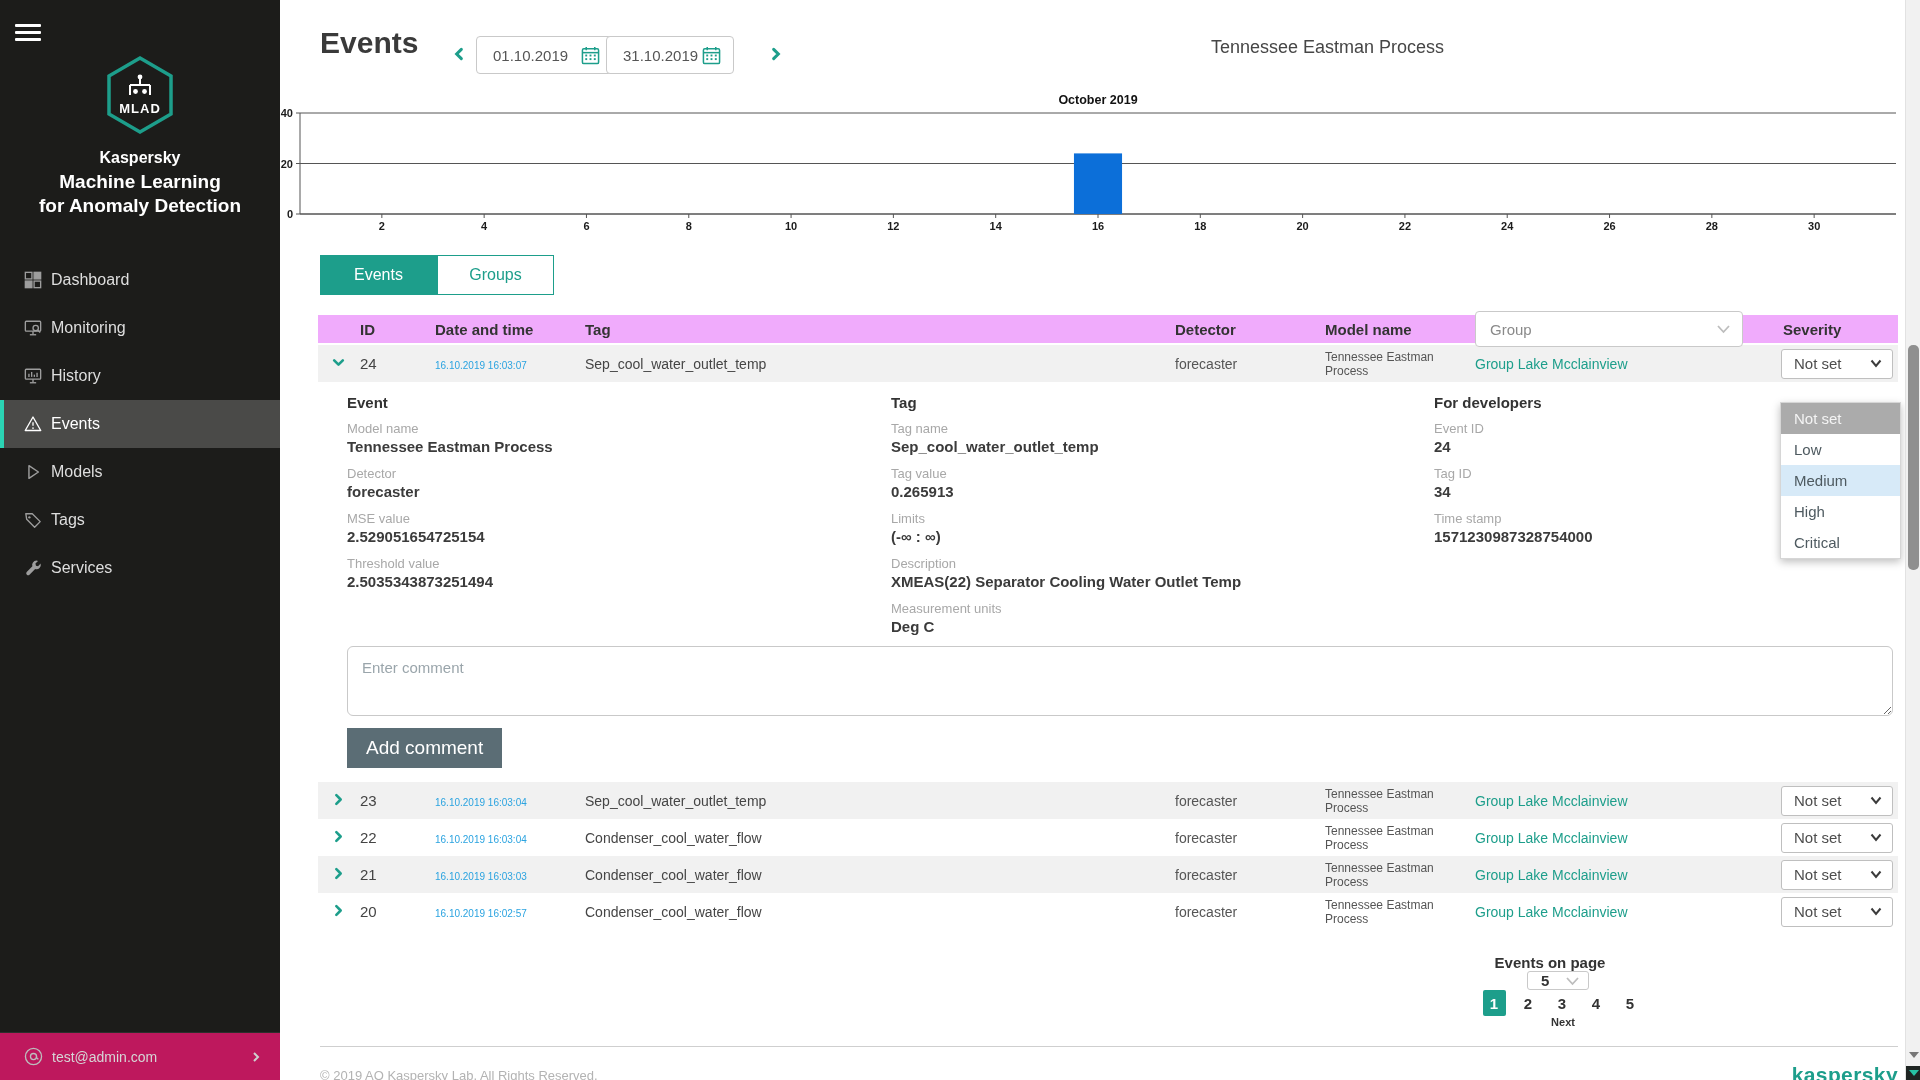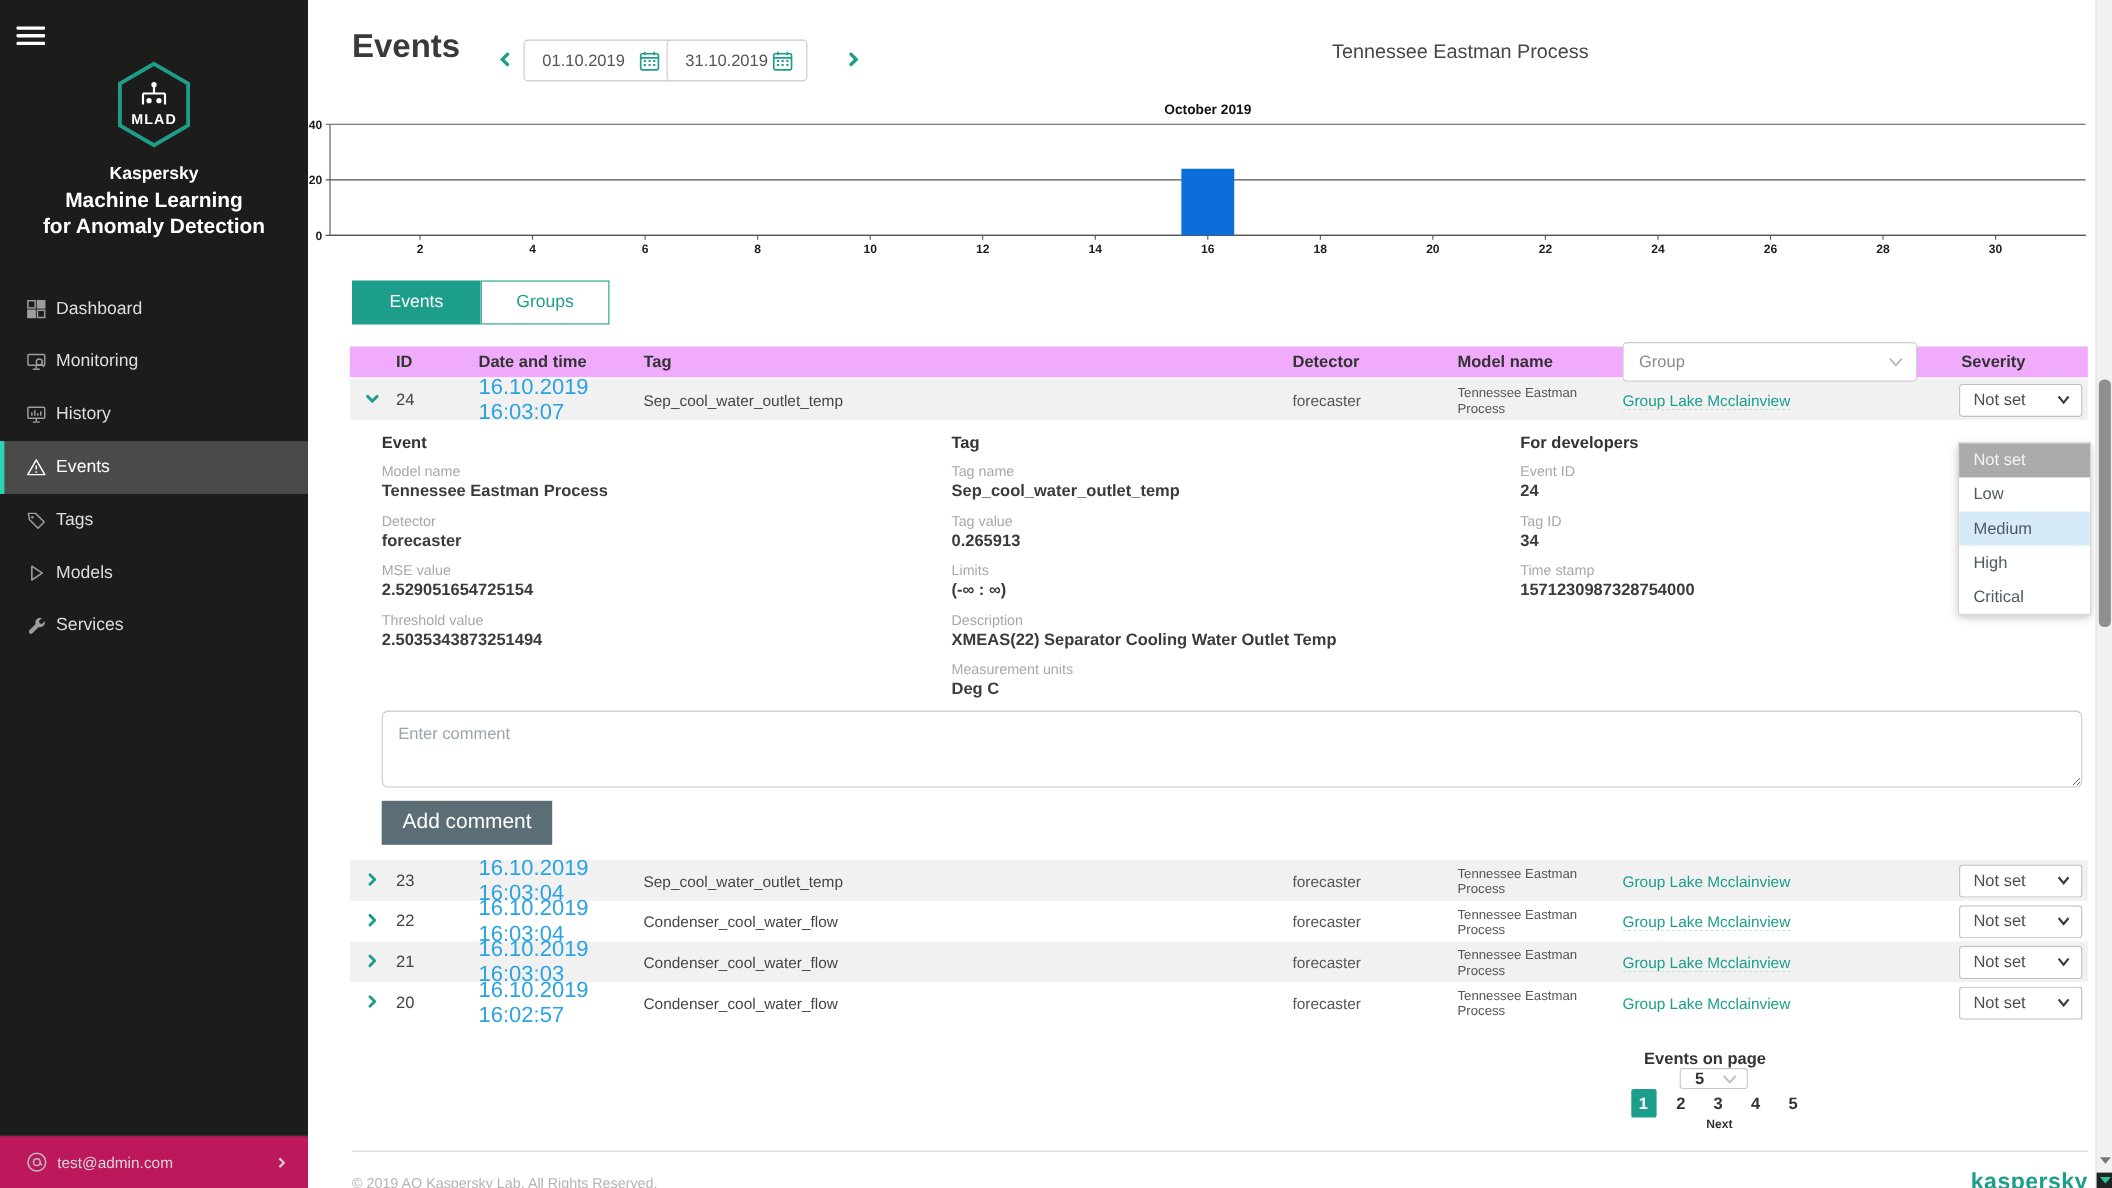--- a/index.html
+++ b/index.html
@@ -60,38 +60,38 @@
   .thead { height:30px; background:#f0abfc; border-bottom:2px solid #fff; font-weight:bold; color:#333; font-size:15px; }
   .trow { height:37px; }
   .trow.gray { background:#f1f1f1; }
   .trow.white { background:#fff; }
   .cell { overflow:hidden; }
   .c-chev { padding-left:14px; }
   .chev { width:13px; height:13px; stroke:#1d9e8b; stroke-width:2.4; fill:none;
     stroke-linecap:round; stroke-linejoin:round; cursor:pointer; }
   .chev.open { transform:rotate(90deg); }
   .c-id { color:#444; font-size:15px; }
-  .datelink { color:#2aa3e0; cursor:pointer; text-decoration:none; font-size:20px; }
+  .datelink { color:#2aa3e0; cursor:pointer; text-decoration:none; font-size:10px; }
   .c-tag { color:#454545; }
   .c-det { color:#555; }
   .c-model { color:#555; font-size:12px; line-height:14px; padding-right:10px; }
   .grouplink { color:#1d9e8b; cursor:pointer; border-bottom:1px dashed #1d9e8b; font-size:14px; }
   .sev-select { width:112px; height:30px; margin-left:8px; background:#fff; border:1px solid #bfbfbf;
     border-radius:3px; display:flex; align-items:center; padding:0 10px 0 12px; cursor:pointer; }
   .sev-select span { font-size:15px; color:#4d4d4d; }
   .sel-chev { width:12px; height:9px; margin-left:auto; stroke:#3c3c3c; stroke-width:2; fill:none; }
   .group-select { width:268px; height:36px; background:#fff; border:1px solid #c9c9c9; border-radius:4px;
     display:flex; align-items:center; padding:0 12px 0 14px; cursor:pointer; font-weight:normal; }
   .group-select span { font-size:15px; color:#8a8a8a; }
   .group-select svg { width:13px; height:10px; margin-left:auto; stroke:#bdbdbd; stroke-width:1.8; fill:none; }
   .h-sev { padding-left:10px; }
 
   
   .detail { background:#fff; padding:8px 0 4px 29px; }
-  .detail-grid { display:grid; grid-template-columns:518px 517px auto; }
+  .detail-grid { display:grid; grid-template-columns:518px 517px auto;gap:26px; }
   .dtitle { font-size:15px; font-weight:bold; color:#333; margin-top:4px; }
   .dlabel { margin-top:10px; font-size:13px; color:#a8a8a8; line-height:16px; }
   .dvalue { margin-top:1px; font-size:15px; font-weight:bold; color:#3b3b3b; line-height:18px; }
   .comment { display:block; margin-top:10px; width:1546px; height:70px; border:1px solid #c9c9c9;
     border-radius:6px; padding:12px 14px; font-family:"Liberation Sans", sans-serif; font-size:15px; color:#333; }
   .comment::placeholder { color:#9aa5ab; }
   .add-comment { margin:12px 0 10px 0; display:block; background:#5b6d75; color:#fff; border:none;
     padding:9px 19px; font-size:19px; font-family:"Liberation Sans", sans-serif; cursor:pointer; }
 
   
@@ -194,31 +194,31 @@
     </div>
     <div class="nav-item active">
       <svg viewBox="0 0 20 20" fill="none" stroke="currentColor" stroke-width="1.5">
         <path d="M10 2.2 L18.6 17.2 H1.4 Z" stroke-linejoin="round"></path>
         <line x1="10" y1="8" x2="10" y2="12"></line>
           <circle cx="10" cy="14.6" r="0.9" fill="currentColor" stroke="none"></circle>
       </svg>
       <span>Events</span>
     </div>
     <div class="nav-item">
+      <svg viewBox="0 0 20 20" fill="none" stroke="currentColor" stroke-width="1.6">
+        <path d="M5.5 3 L16 10 L5.5 17 Z" stroke-linejoin="round"></path>
+      </svg>
+      <span>Models</span>
+    </div>
+    <div class="nav-item">
       <svg viewBox="0 0 20 20" fill="none" stroke="currentColor" stroke-width="1.5">
         <path d="M2 3 h7.2 L18 11.8 L11.8 18 L3 9.2 Z" stroke-linejoin="round"></path>
         <circle cx="6" cy="7" r="1.3" fill="currentColor" stroke="none"></circle>
       </svg>
       <span>Tags</span>
-    </div>
-    <div class="nav-item">
-      <svg viewBox="0 0 20 20" fill="none" stroke="currentColor" stroke-width="1.6">
-        <path d="M5.5 3 L16 10 L5.5 17 Z" stroke-linejoin="round"></path>
-      </svg>
-      <span>Models</span>
     </div>
     <div class="nav-item">
       <svg viewBox="0 0 20 20" fill="currentColor" stroke="none">
         <path d="M13.8 1.8 a4.8 4.8 0 0 0 -4.5 6.3 L3 14.4 a2.2 2.2 0 0 0 3.1 3.1 L12.4 11 a4.8 4.8 0 0 0 6.1 -5.9 L15.6 8 l-2.3 -0.6 -0.6 -2.3 2.9 -2.9 a4.8 4.8 0 0 0 -1.8 -0.4 Z"></path>
       </svg>
       <span>Services</span>
     </div>
   </nav>
 
   <div class="user-row">

